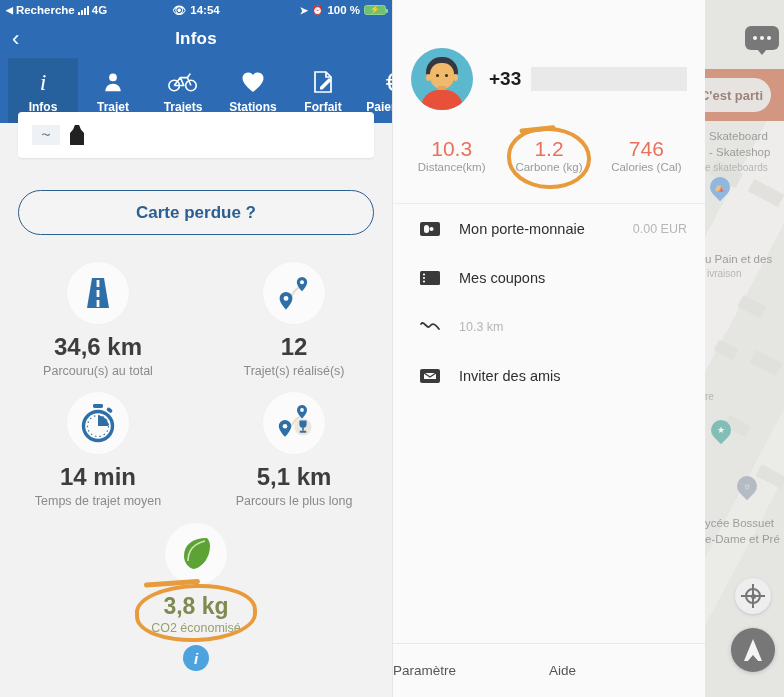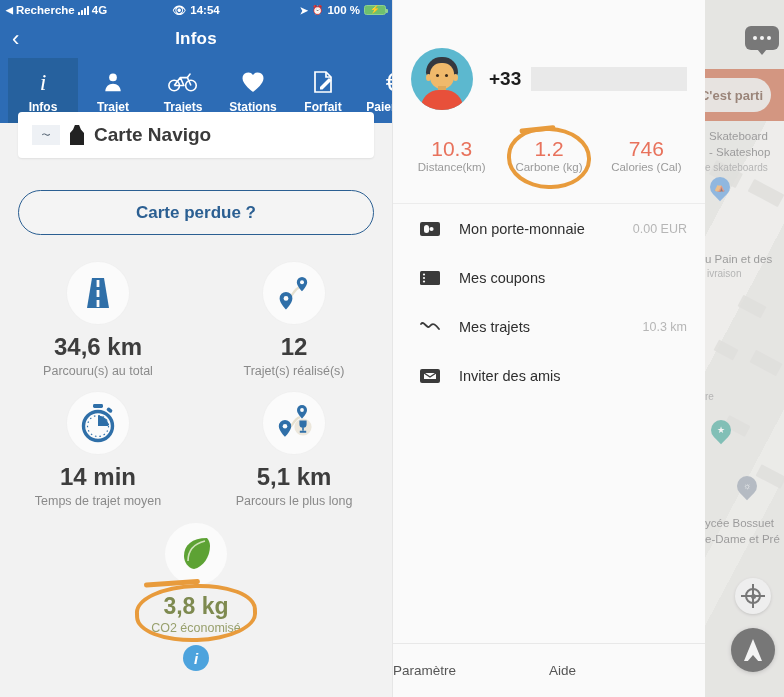--- a/index.html
+++ b/index.html
@@ -420,21 +420,20 @@
         <div class="t-icon">
             <span style="font-size:26px;font-weight:300;">€</span>
           </div>
         <div class="t-label">Paiement</div>
       </div>
     </div>
 
     <div class="navigo-card">
       <div class="navigo-badge">〜</div>
       <div class="navigo-person"></div>
-      <div class="navigo-label">Carte Navigo</div>
     </div>
 
     <div class="lost-card-btn">Carte perdue ?</div>
 
     <div class="stats-grid">
 
       <div class="stat">
         <div class="stat-circle">
           <svg width="30" height="34" viewBox="0 0 30 34" fill="#2f6fa8">
             <path d="M9 2h12l5 30H4z"></path>
@@ -566,21 +565,20 @@
         </span>
         <span class="mli-label">Mes coupons</span>
         <span class="mli-value"></span>
       </div>
       <div class="mid-list-item">
         <span class="mli-icon">
           <svg width="22" height="14" viewBox="0 0 22 14" fill="none" stroke="#3a3a3a" stroke-width="1.8">
             <path d="M2 4c3-4 6 6 9 2s6-1 9 3" stroke-linecap="round"></path>
           </svg>
         </span>
-        <span class="mli-label">Mes trajets</span>
         <span class="mli-value">10.3 km</span>
       </div>
       <div class="mid-list-item">
         <span class="mli-icon">
           <svg width="20" height="16" viewBox="0 0 20 16" fill="#3a3a3a">
               <rect x="0" y="1" width="20" height="14" rx="2"></rect>
               <path d="M4 5h12v6H4z" fill="#fafafa"></path>
               <path d="M4 5l6 4 6-4" stroke="#3a3a3a" stroke-width="1.4" fill="none"></path>
             </svg>
         </span>

